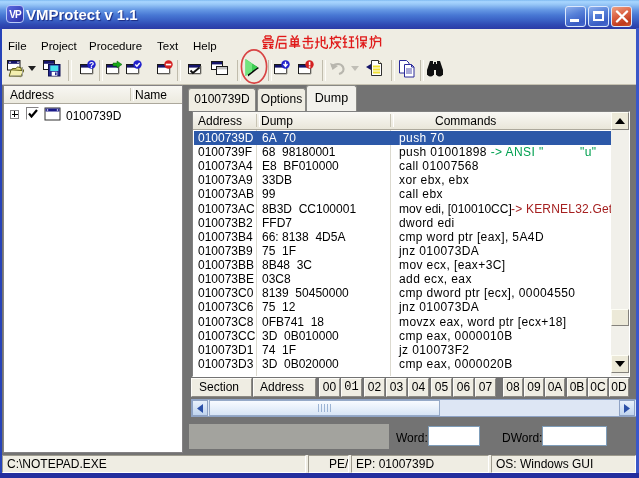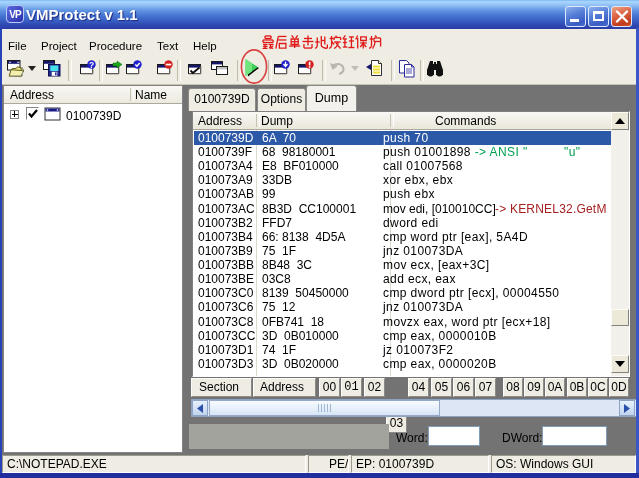--- a/index.html
+++ b/index.html
@@ -25,21 +25,21 @@
 .hsep{position:absolute;top:2px;width:2px;height:13px;border-left:1px solid #c8c4b4;border-right:1px solid #fff;}
 .tab{top:88px;height:23px;background:#efede3;border:1px solid #888884;border-bottom:none;border-radius:3px 3px 0 0;box-sizing:border-box;font-size:12px;text-align:center;color:#000;}
 #tabActive{top:85px;height:26px;background:#f2f1ec;font-size:12.5px;}
 #grid{left:192px;top:111px;width:438px;height:266px;background:#fff;border-top:1px solid #808080;border-left:1px solid #808080;border-right:1px solid #fff;border-bottom:1px solid #fff;box-sizing:border-box;}
 #ghead{position:absolute;left:0;top:0;width:436px;height:18px;background:linear-gradient(180deg,#f9f8f4,#e9e6da);border-bottom:1px solid #aca89c;box-sizing:border-box;}
 .gcol{position:absolute;top:2px;width:2px;height:13px;border-left:1px solid #c8c4b4;border-right:1px solid #fff;}
 .hl{font-size:12px;top:2px;color:#000;}
 .vline{top:18px;width:1px;height:246px;background:#dcdad0;}
 .row{position:absolute;left:1px;width:417px;height:14px;font-size:12px;white-space:pre;line-height:14px;color:#000;}
 .row span{position:absolute;top:0;}
-.ra{left:4px;} .rd{left:68px;} .rc{left:189px;letter-spacing:0.4px;border-radius:6px;}
+.ra{left:4px;} .rd{left:68px;} .rc{left:205px;letter-spacing:0.4px;border-radius:6px;}
 .sel{background:#2c58a8;color:#fff;}
 .green{color:#00a050;} .red{color:#a52020;}
 #vsb{left:611px;top:112px;width:18px;height:264px;background:#f1f0ea;}
 .sbtn{background:#ece9d8;border:1px solid;border-color:#fdfdf5 #84827c #84827c #fdfdf5;box-sizing:border-box;}
 .scell{top:378px;height:19px;background:#efede3;border:1px solid;border-color:#fdfcf8 #8c8a84 #8c8a84 #fdfcf8;box-sizing:border-box;font-size:12px;color:#000;line-height:17px;}
 #hsb{left:191px;top:399px;width:446px;height:18px;background:#dde6f4;border:1px solid #8ea2c4;box-sizing:border-box;}
 #graybox{left:189px;top:424px;width:200px;height:25px;background:#a3a39e;}
 .inp{top:426px;height:20px;background:#fff;border:1px solid #7f9db9;box-sizing:border-box;}
 .lbl{top:431px;font-size:12px;color:#000;}
 #status{left:2px;top:455px;width:634px;height:18px;background:#efede3;}
@@ -316,21 +316,21 @@
       <div class="abs hl" style="left:5px;">Address</div>
       <div class="abs hl" style="left:68px;">Dump</div>
       <div class="abs hl" style="left:202px;padding-left:40px;">Commands</div>
     </div>
     <div class="abs vline" style="left:63px;"></div>
     <div class="abs vline" style="left:197px;"></div>
 <div class="row sel" style="top:19px"><span class="ra">0100739D</span><span class="rd">6A  70</span><span class="rc">push 70</span></div>
 <div class="row" style="top:33px"><span class="ra">0100739F</span><span class="rd">68  98180001</span><span class="rc">push 01001898 <span class="green">-&gt; ANSI "</span><span class="green" style="position:absolute;left:181px;top:0;">"u"</span></span></div>
 <div class="row" style="top:47px"><span class="ra">010073A4</span><span class="rd">E8  BF010000</span><span class="rc">call 01007568</span></div>
 <div class="row" style="top:61px"><span class="ra">010073A9</span><span class="rd">33DB</span><span class="rc">xor ebx, ebx</span></div>
-<div class="row" style="top:75px"><span class="ra">010073AB</span><span class="rd">99</span><span class="rc">push ebx</span></div>
+<div class="row" style="top:75px"><span class="ra">010073AB</span><span class="rd">99</span><span class="rc">call ebx</span></div>
 <div class="row" style="top:90px"><span class="ra">010073AC</span><span class="rd">8B3D  CC100001</span><span class="rc"><span style="letter-spacing:0;">mov edi, [010010CC] </span><span class="red" style="position:absolute;left:112px;letter-spacing:0.2px;">-&gt; KERNEL32.GetM</span></span></div>
 <div class="row" style="top:104px"><span class="ra">010073B2</span><span class="rd">FFD7</span><span class="rc">dword edi</span></div>
 <div class="row" style="top:118px"><span class="ra">010073B4</span><span class="rd">66: 8138  4D5A</span><span class="rc">cmp word ptr [eax], 5A4D</span></div>
 <div class="row" style="top:132px"><span class="ra">010073B9</span><span class="rd">75  1F</span><span class="rc">jnz 010073DA</span></div>
 <div class="row" style="top:146px"><span class="ra">010073BB</span><span class="rd">8B48  3C</span><span class="rc">mov ecx, [eax+3C]</span></div>
 <div class="row" style="top:160px"><span class="ra">010073BE</span><span class="rd">03C8</span><span class="rc">add ecx, eax</span></div>
 <div class="row" style="top:174px"><span class="ra">010073C0</span><span class="rd">8139  50450000</span><span class="rc">cmp dword ptr [ecx], 00004550</span></div>
 <div class="row" style="top:188px"><span class="ra">010073C6</span><span class="rd">75  12</span><span class="rc">jnz 010073DA</span></div>
 <div class="row" style="top:203px"><span class="ra">010073C8</span><span class="rd">0FB741  18</span><span class="rc">movzx eax, word ptr [ecx+18]</span></div>
 <div class="row" style="top:217px"><span class="ra">010073CC</span><span class="rd">3D  0B010000</span><span class="rc">cmp eax, 0000010B</span></div>
@@ -347,21 +347,21 @@
   <div class="abs sbtn" style="left:611px;top:355px;width:18px;height:18px;"></div>
   <svg class="abs" style="left:615px;top:361px;" width="10" height="6">
       <path d="M0 0 L10 0 L5 6 Z" fill="#000"></path>
     </svg>
 
 <div class="abs scell" style="left:191px;width:61px;padding-left:7px;">Section</div>
 <div class="abs scell" style="left:253px;width:63px;padding-left:6px;">Address</div>
 <div class="abs scell" style="left:319px;width:21px;text-align:center;">00</div>
 <div class="abs scell" style="left:341px;width:21px;text-align:center;font-family:Liberation Mono, monospace;">01</div>
 <div class="abs scell" style="left:364px;width:21px;text-align:center;">02</div>
-<div class="abs scell" style="left:386px;width:21px;text-align:center;margin-top:36px;">03</div>
+<div class="abs scell" style="left:386px;width:21px;text-align:center;">03</div>
 <div class="abs scell" style="left:408px;width:21px;text-align:center;">04</div>
 <div class="abs scell" style="left:431px;width:21px;text-align:center;">05</div>
 <div class="abs scell" style="left:453px;width:21px;text-align:center;">06</div>
 <div class="abs scell" style="left:475px;width:21px;text-align:center;">07</div>
 <div class="abs scell" style="left:503px;width:20px;text-align:center;">08</div>
 <div class="abs scell" style="left:524px;width:20px;text-align:center;">09</div>
 <div class="abs scell" style="left:545px;width:20px;text-align:center;">0A</div>
 <div class="abs scell" style="left:567px;width:20px;text-align:center;">0B</div>
 <div class="abs scell" style="left:588px;width:20px;text-align:center;">0C</div>
 <div class="abs scell" style="left:609px;width:20px;text-align:center;">0D</div>

